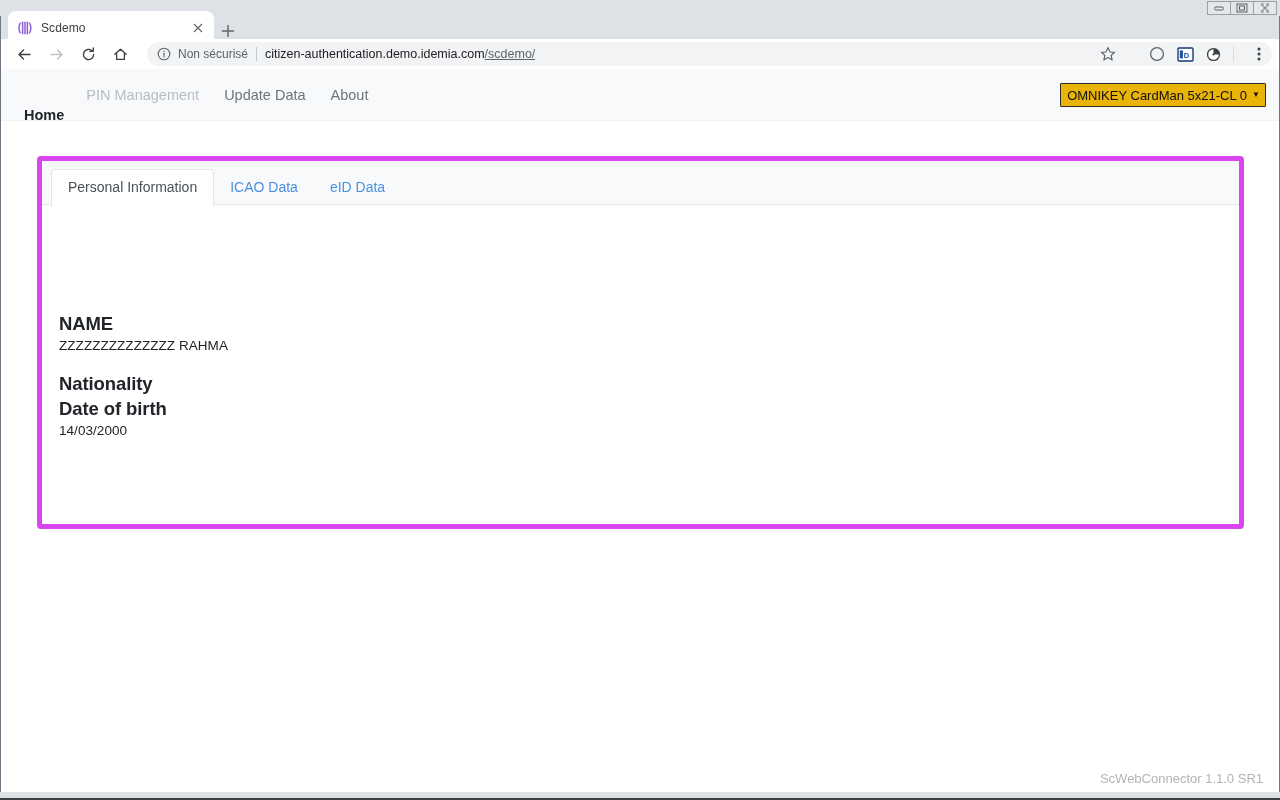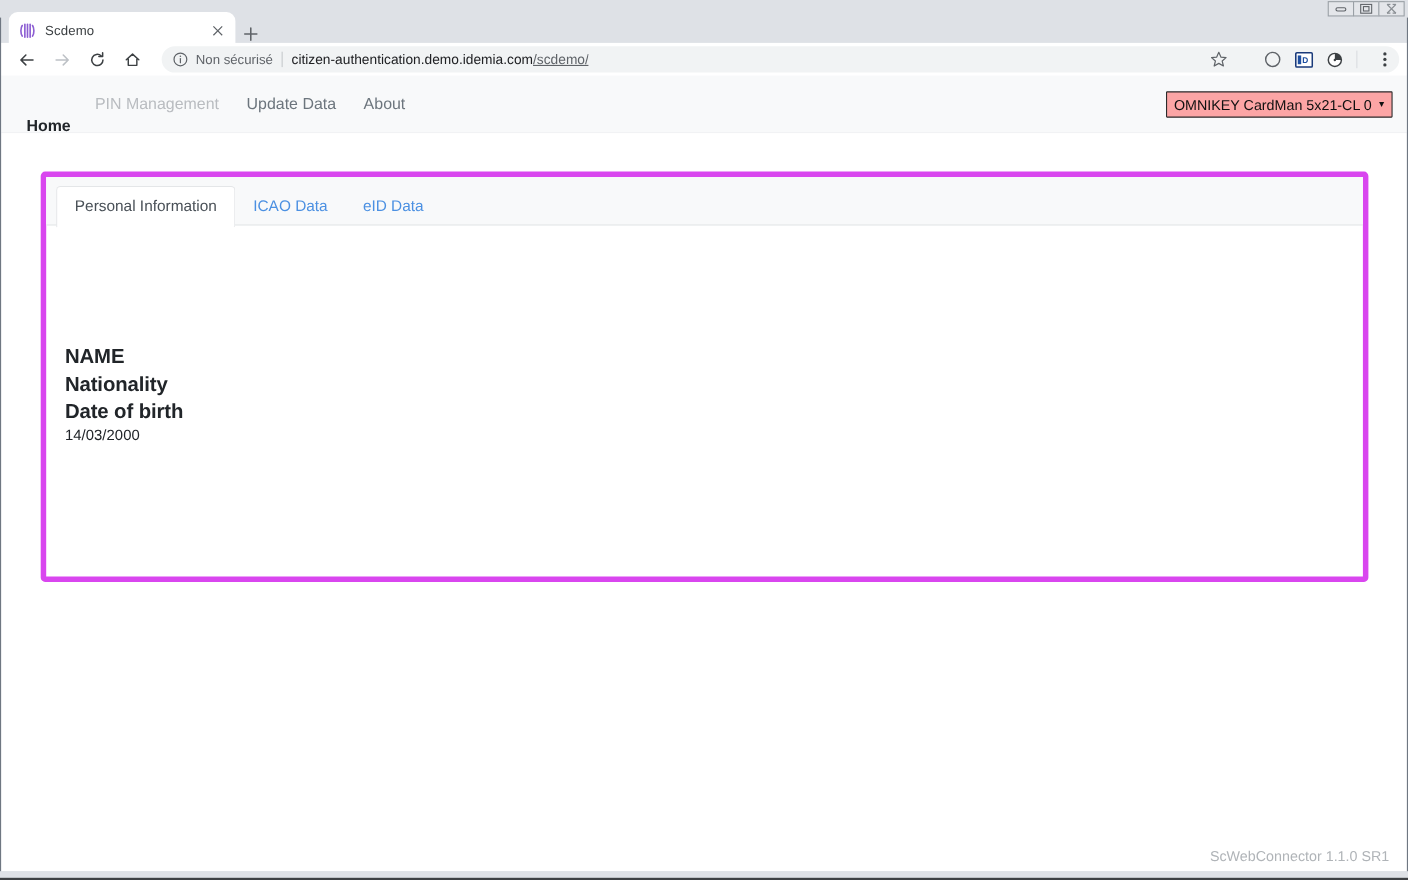--- a/index.html
+++ b/index.html
@@ -204,21 +204,21 @@
   }
   .nav-link.active { color: #212529; font-weight: 600; padding-right: 0; margin-right: 22px; margin-top: 40px; }
   .nav-link.disabled { color: #b9bcc0; margin-right: 13px; }
   .nav-link.normal { color: #6c757d; margin-right: 13px; }
 
   .reader-select {
     position: absolute;
     right: 13px; top: 14px;
     height: 24px;
     border: 1px solid #2b2b2b;
-    background: #fca5a5;
+    background: #eab308;
     border-radius: 1px;
     display: flex;
     align-items: center;
     padding: 0 5px 0 6px;
     box-sizing: border-box;
     font-size: 13px;
     color: #101010;
   }
   .reader-select .caret {
     margin-left: 5px;
@@ -479,20 +479,21 @@
       <div class="tabs">
         <div class="ct active">Personal Information</div>
         <div class="ct link">ICAO Data</div>
         <div class="ct link">eID Data</div>
       </div>
 
       <div class="tab-body">
         <div class="photo-slot"></div>
 
         <h3 class="field-label">NAME</h3>
+        <p class="field-value">ZZZZZZZZZZZZZZ RAHMA</p>
 
         <h3 class="field-label">Nationality</h3>
 
         <h3 class="field-label">Date of birth</h3>
         <p class="field-value last">14/03/2000</p>
       </div>
     </div>
 
     <div class="footer-version">ScWebConnector 1.1.0 SR1</div>
   </div>

